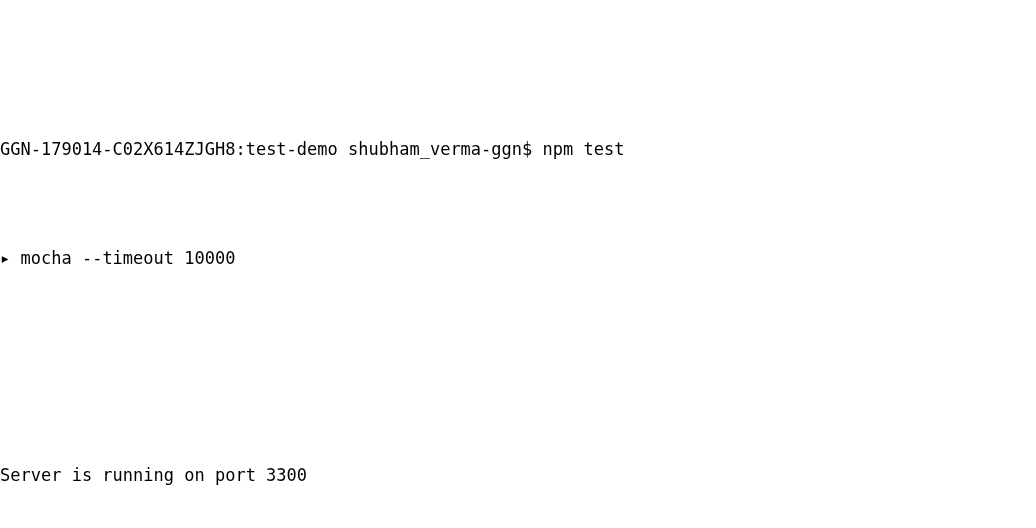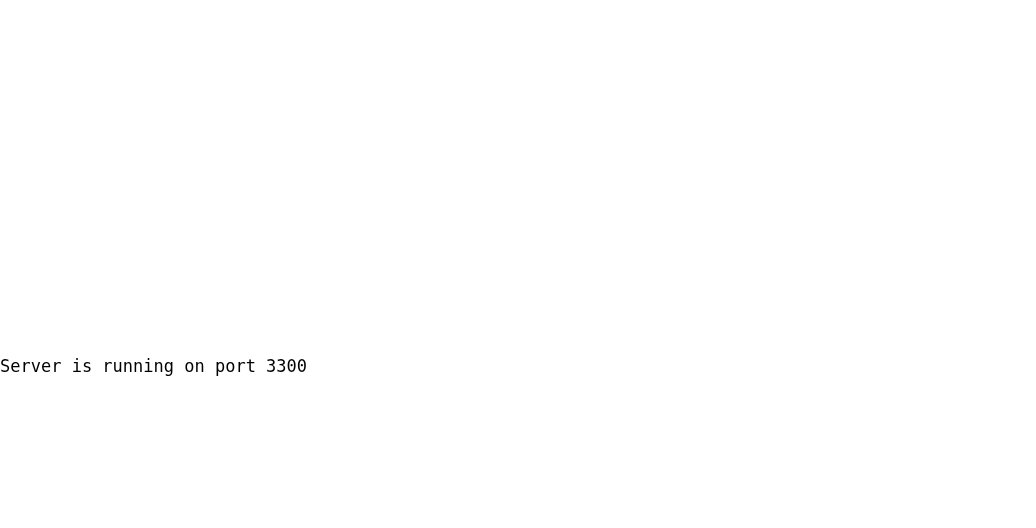--- a/index.html
+++ b/index.html
@@ -25,21 +25,23 @@
     .line {
       display: block;
     }
   </style>
 </head>
 <body>
 
 
 
 <div class="terminal">
+<span class="line"><span>GGN-179014-C02X614ZJGH8</span>:<span>test-demo</span> <span>shubham_verma-ggn</span><span>$</span> <span>npm test</span></span>
 <span class="line"> </span>
+<span class="line"><span>▸</span> <span>mocha --timeout 10000</span></span>
 <span class="line"> </span>
 <span class="line"> </span>
 <span class="line"> </span>
 <span class="line"><span>Server is running on port 3300</span></span>
 
 
 
 
 
 

